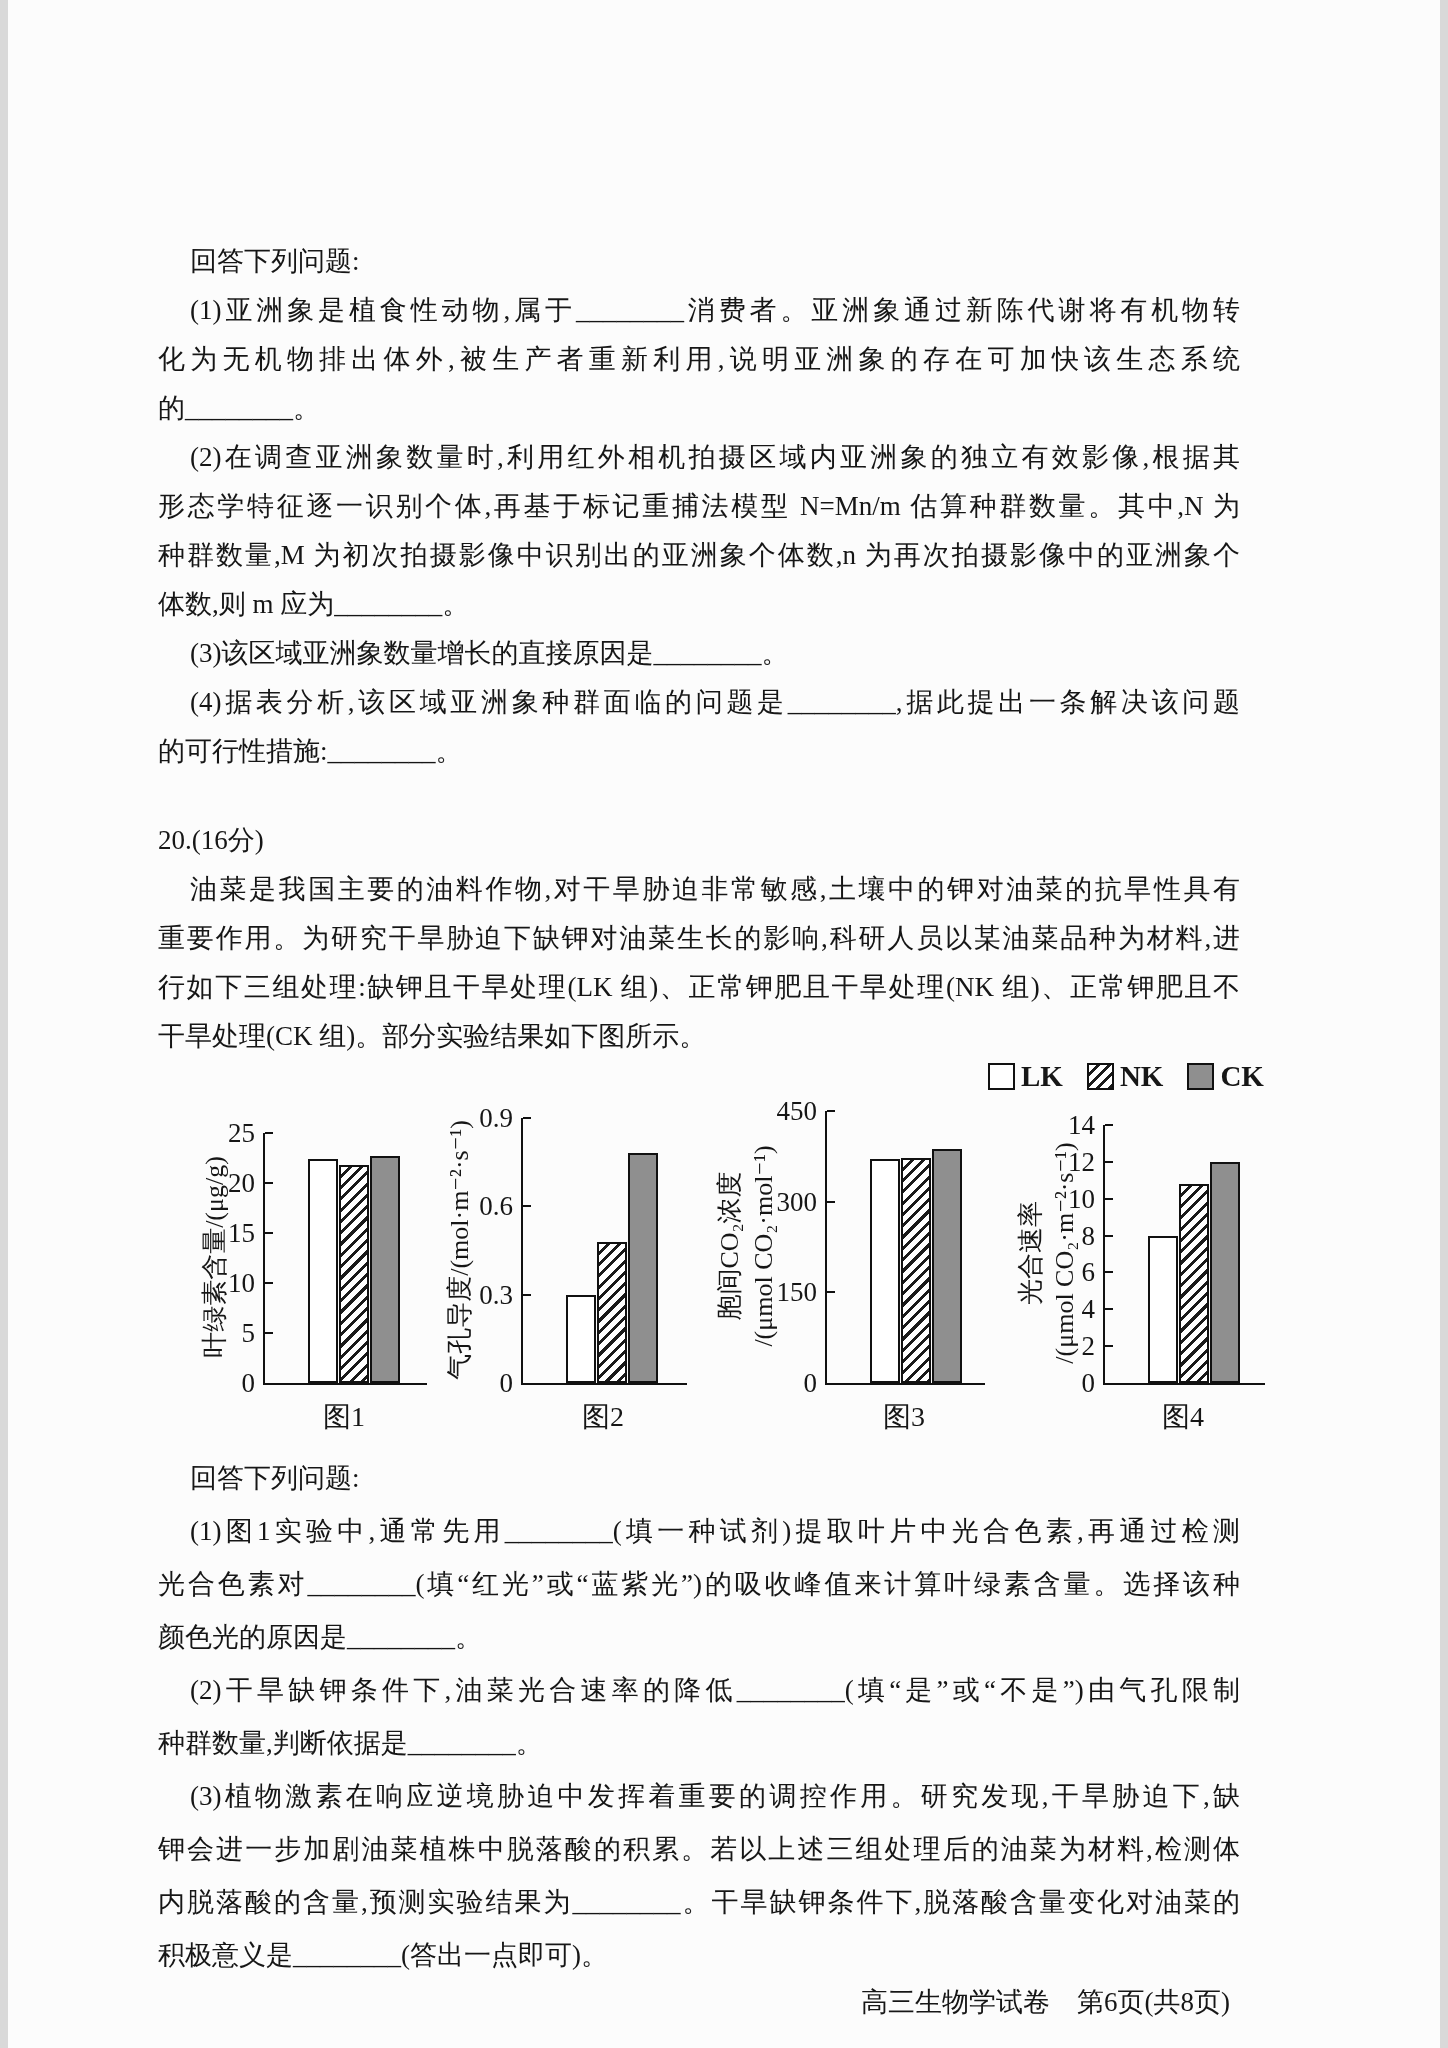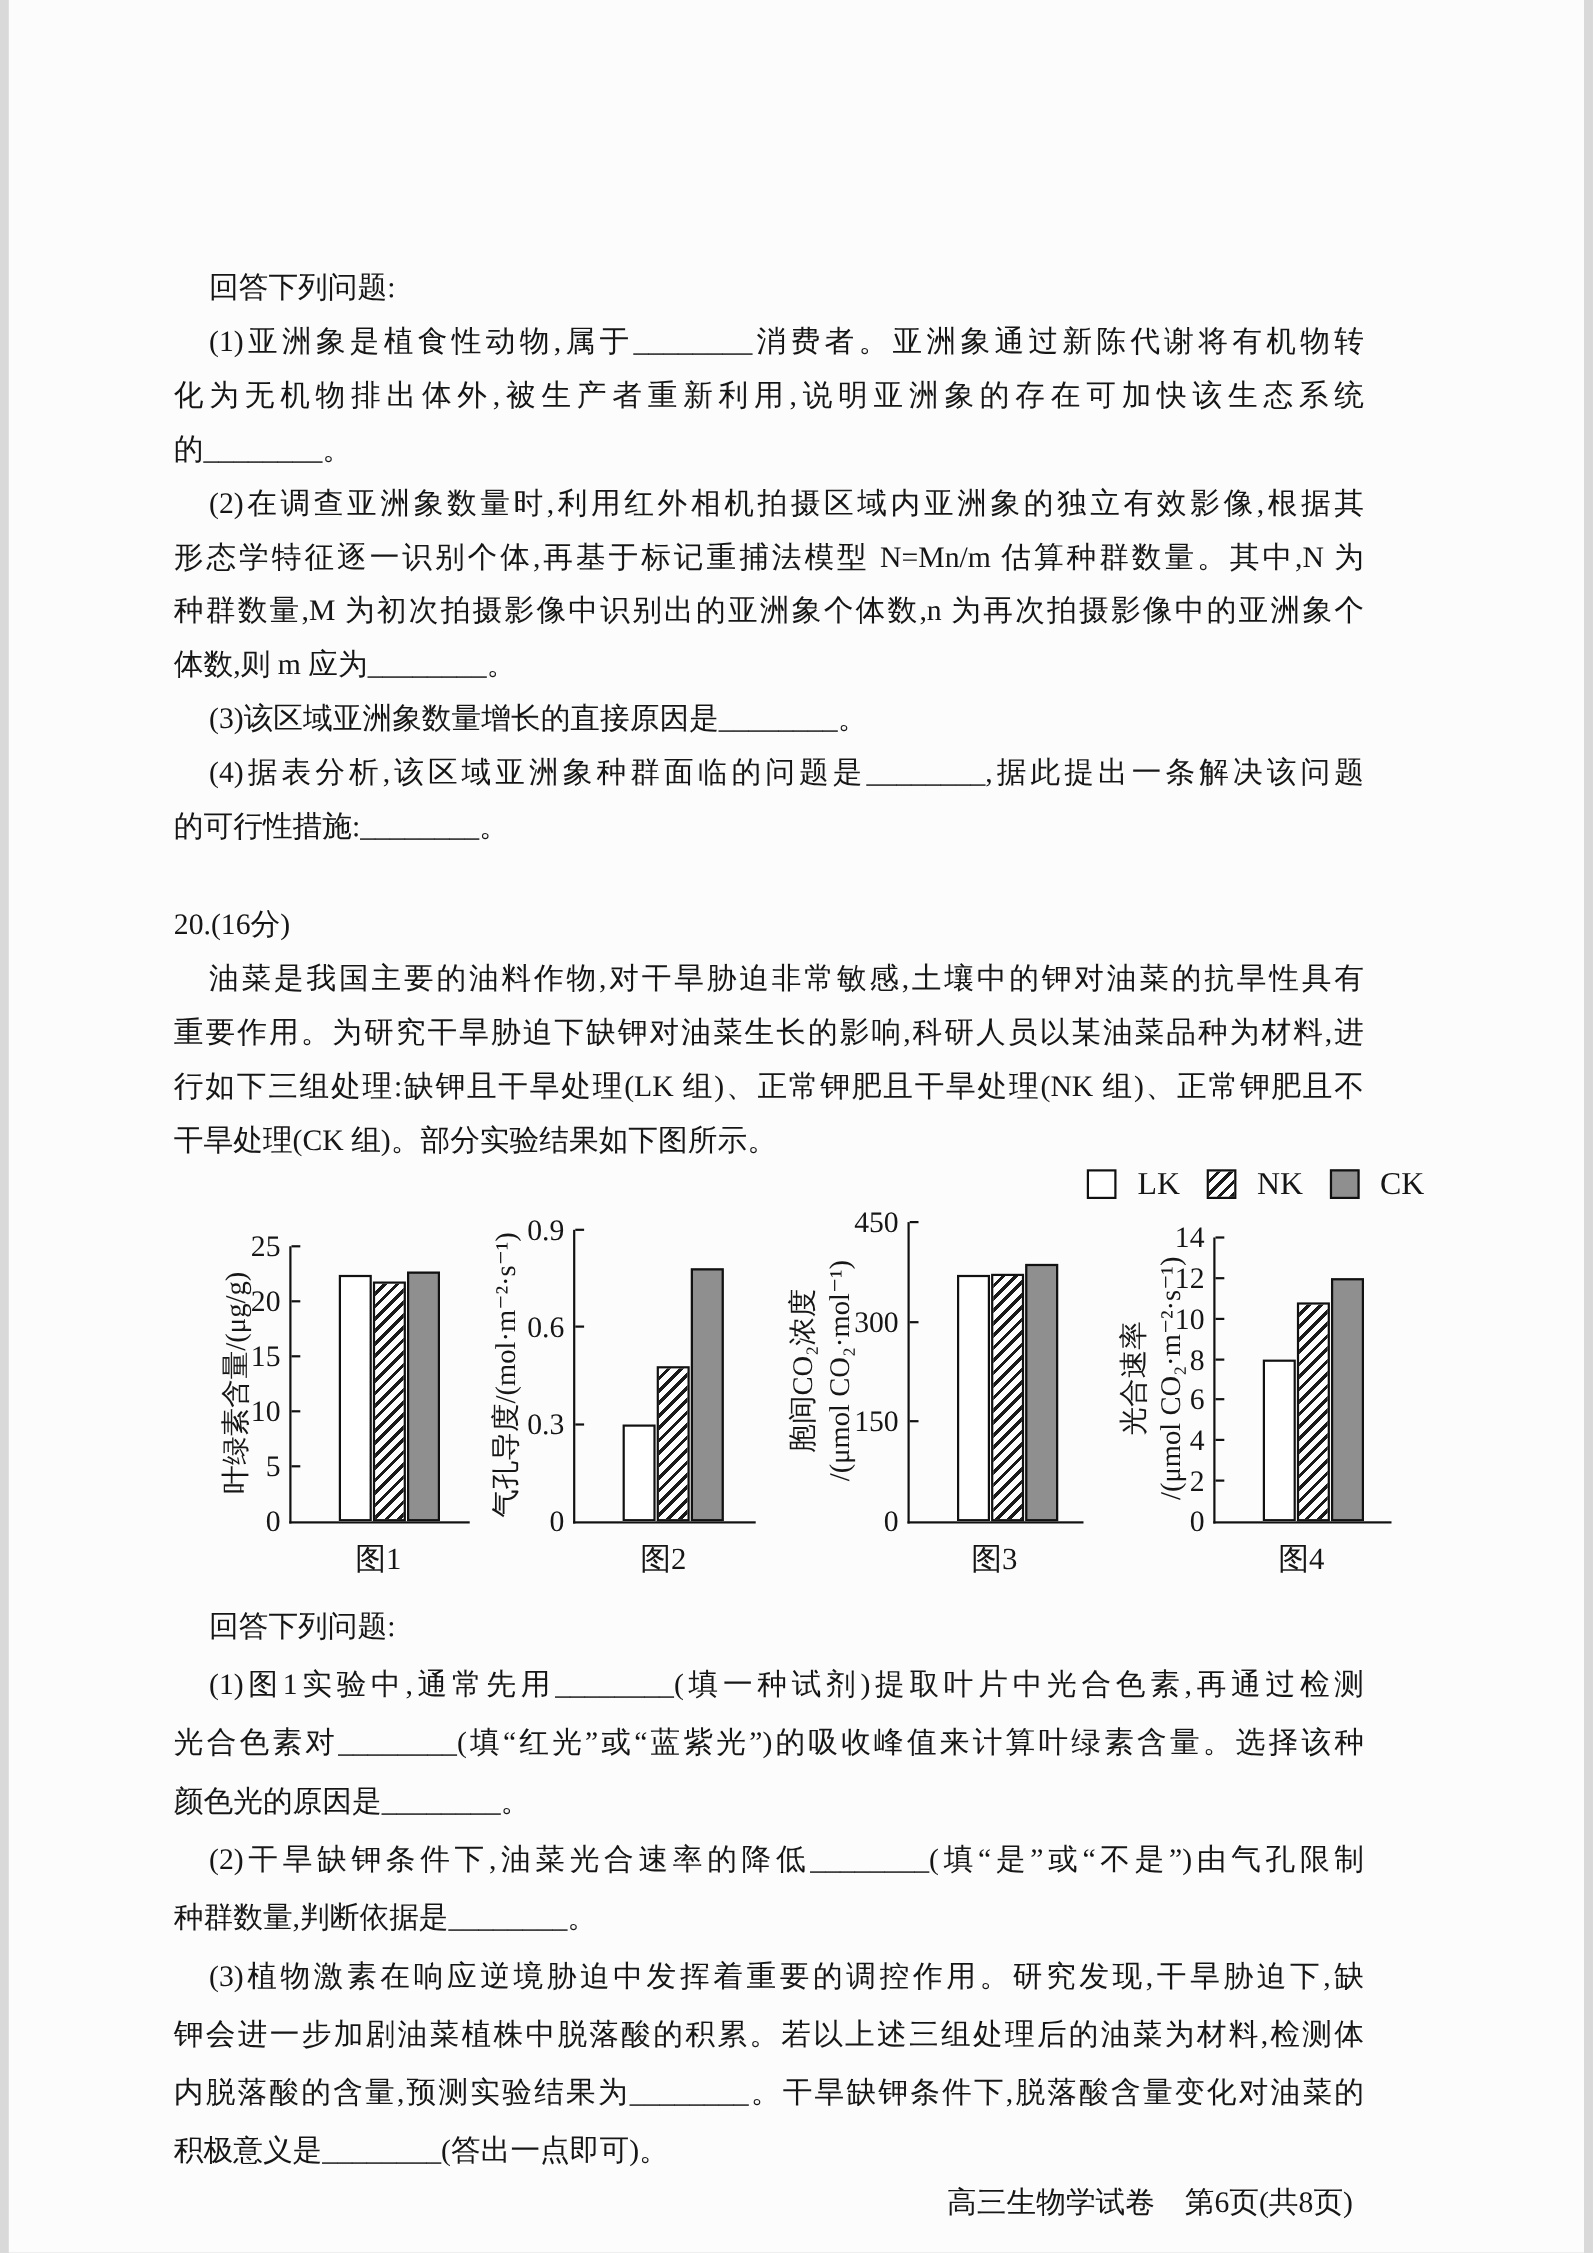--- a/index.html
+++ b/index.html
@@ -48,21 +48,21 @@
     white-space:nowrap;
     font-size:26px;line-height:34px;
     text-align:center;
   }
   .caption{position:absolute;text-align:center;font-size:28px;}
   #legend{
     position:absolute;left:980px;top:1060px;
     display:flex;align-items:center;gap:24px;
     font-size:29px;
   }
-  .lg-item{display:flex;align-items:center;gap:19px;}
+  .lg-item{display:flex;align-items:center;gap:6px;font-weight:bold;}
   .lg-swatch{width:27px;height:27px;border:2px solid #111;box-sizing:border-box;}
   .footer{
     position:absolute;left:140px;top:1984px;width:1082px;
     text-align:right;font-size:27px;
   }
 </style>
 </head>
 <body>
 
 <div class="page">

